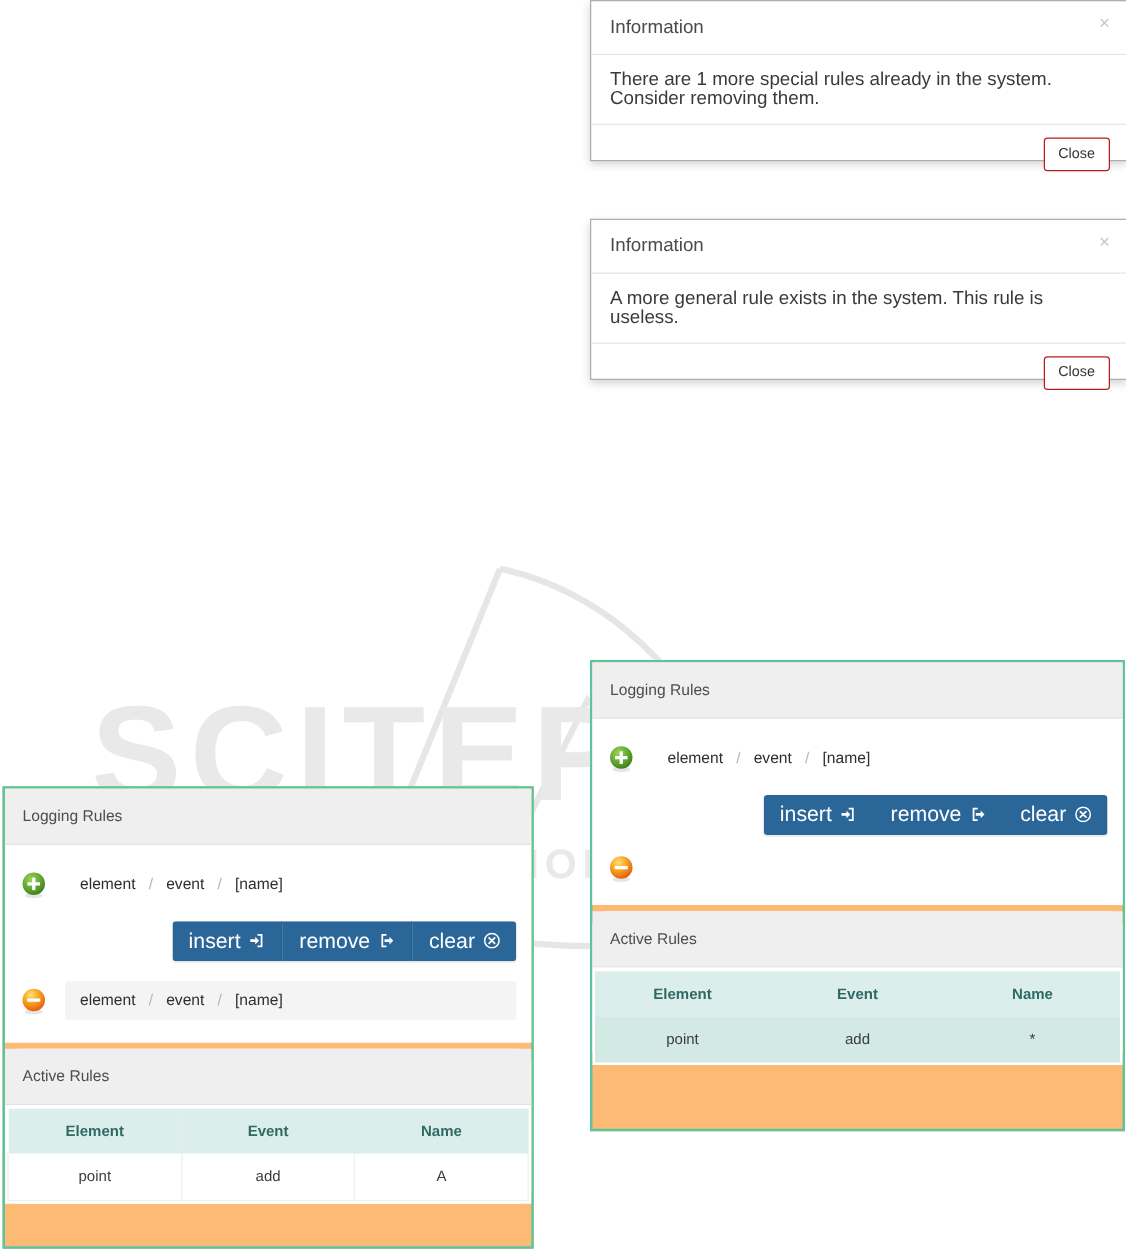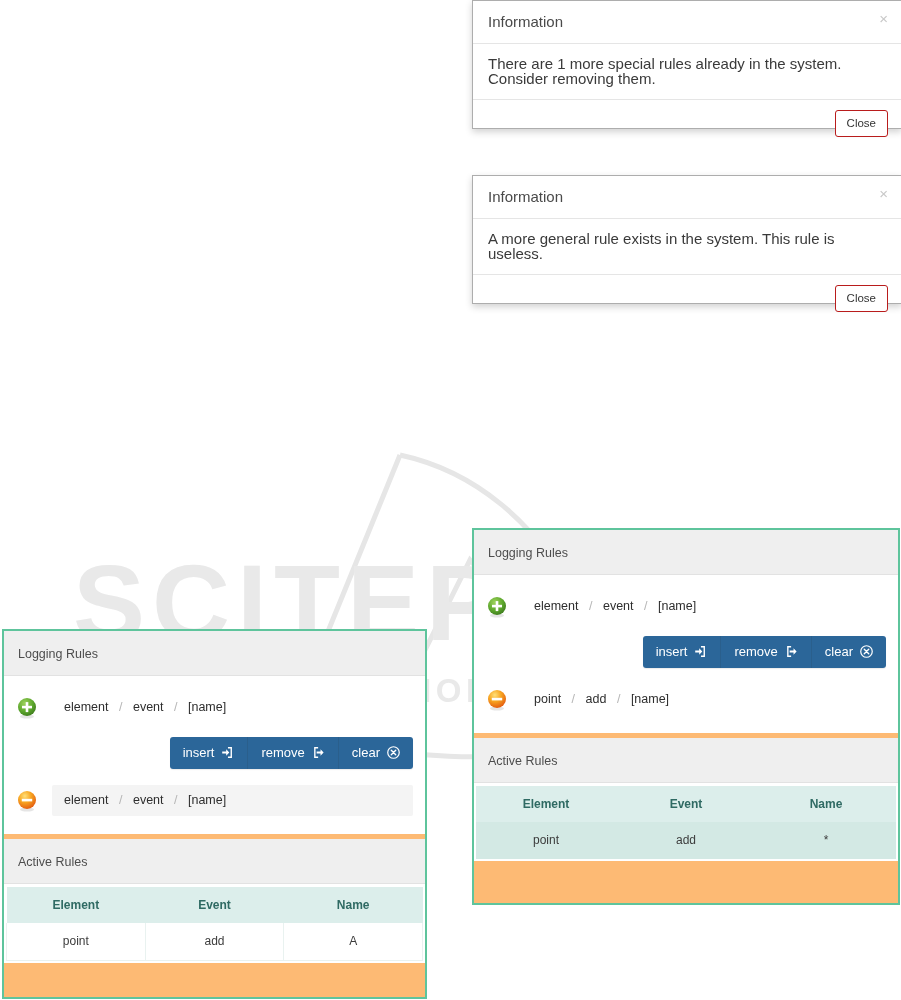--- a/index.html
+++ b/index.html
@@ -153,21 +153,21 @@
     border-radius: 3px;
     overflow: hidden;
     box-shadow: 0 1px 1px rgba(0,0,0,0.08);
   }
   .btn-primary {
     background: #2b6699;
     color: #ffffff;
     border: none;
     border-right: 1px solid #2a5f8c;
     padding: 7px 13px 8px 13px;
-    font-size: 13px;
+    font-size: 17px;
     line-height: 17px;
     cursor: pointer;
     display: inline-flex;
     align-items: center;
     gap: 7px;
     font-family: "Liberation Sans", sans-serif;
   }
   .btn-primary:last-child { border-right: none; }
   .btn-primary .bicon {
     display: inline-flex;
@@ -312,27 +312,20 @@
               <radialGradient id="rg2" cx="38%" cy="28%" r="78%">
                 <stop offset="0%" stop-color="#ffe07a"></stop>
                 <stop offset="45%" stop-color="#f7a521"></stop>
                 <stop offset="100%" stop-color="#e2550f"></stop>
               </radialGradient>
             </defs>
             <ellipse cx="11" cy="19.5" rx="7" ry="2" fill="#cccccc" opacity="0.5"></ellipse>
             <circle cx="11" cy="10" r="9" fill="url(#rg2)"></circle>
             <rect x="5.8" y="8.8" width="10.4" height="2.6" fill="#ffffff"></rect>
           </svg>
-        </span>
-        <span class="rule-path">
-          <span class="seg">point</span>
-          <span class="sep">/</span>
-          <span class="seg">add</span>
-          <span class="sep">/</span>
-          <span class="seg">[name]</span>
         </span>
       </div>
 
     </div>
   </div>
 
   <div class="panel">
     <div class="panel-heading">
       <span class="panel-title">Active Rules</span>
     </div>

